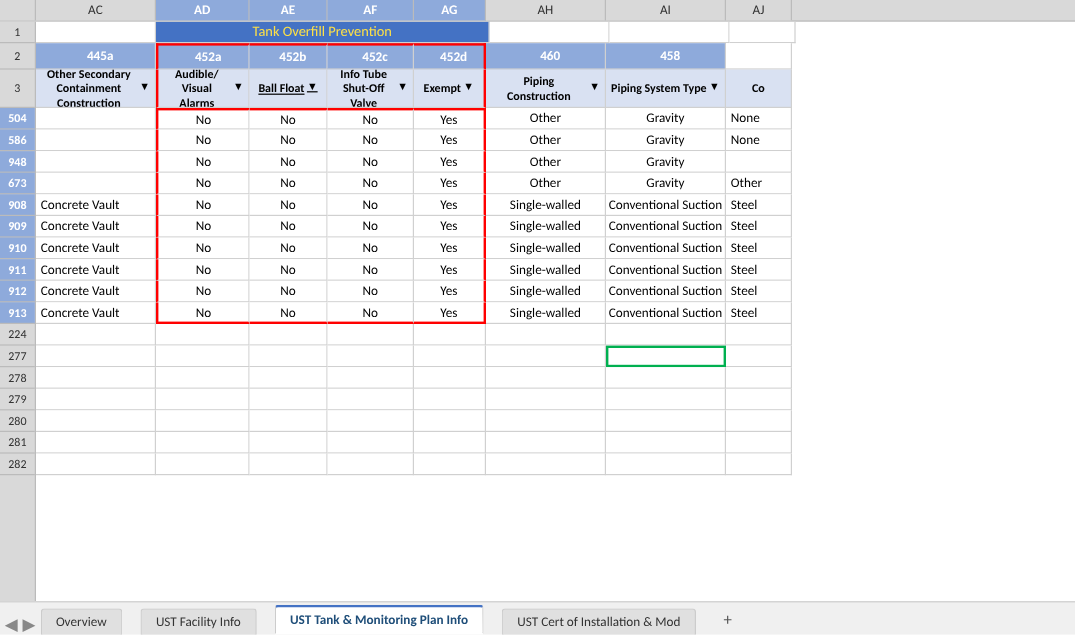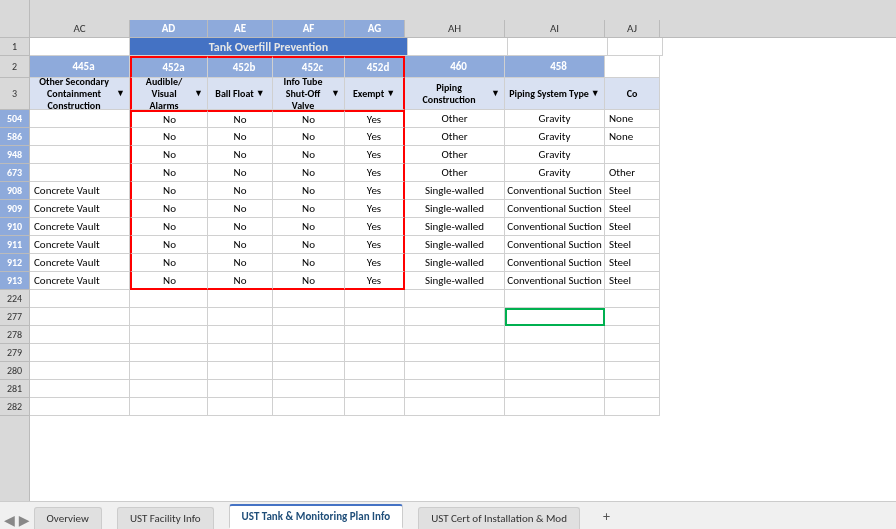--- a/index.html
+++ b/index.html
@@ -35,21 +35,20 @@
 
     .col-header {
       border-right: 1px solid #bbb;
       text-align: center;
       padding: 2px 0;
       font-size: 11px;
       color: #333;
       font-weight: normal;
       background: #d9d9d9;
       overflow: hidden;
-      margin-top: 20px;
     }
 
     .col-header.active {
       background: #8eaadb;
       color: #fff;
       font-weight: bold;
     }
 
     
     .spreadsheet-body {
@@ -106,22 +105,22 @@
       white-space: nowrap;
       display: flex;
       align-items: center;
       font-size: 11px;
       background: #fff;
     }
 
     .cell.center { justify-content: center; }
     .cell.header-blue {
       background: #4472c4;
-      color: #e5e5e5;
-      font-weight: bold;
+      color: #fde047;
+      font-weight: normal;
       justify-content: center;
     }
     .cell.header-light-blue {
       background: #8eaadb;
       color: #fff;
       font-weight: bold;
       justify-content: center;
       padding-left: 12px;
     }
     .cell.col-header-label {
@@ -280,21 +279,21 @@
 
       <div class="grid-row h3">
         <div class="cell col-header-label w-ac" style="white-space:normal; text-align:center; font-size:10px;">
           <span>Other Secondary Containment Construction</span>
           <span class="filter-icon">▼</span>
         </div>
         <div class="cell col-header-label w-ad red-border-left" style="white-space:normal; text-align:center; font-size:10px;">
           <span>Audible/ Visual Alarms</span>
           <span class="filter-icon">▼</span>
         </div>
-        <div class="cell col-header-label w-ae" style="white-space:normal; text-align:center; font-size:10px;">
+        <div class="cell col-header-label w-ae" style="white-space:normal; text-align:center; font-size:10px;text-decoration:underline;">
           <span>Ball Float</span>
           <span class="filter-icon">▼</span>
         </div>
         <div class="cell col-header-label w-af" style="white-space:normal; text-align:center; font-size:10px;">
           <span>Info Tube Shut-Off Valve</span>
           <span class="filter-icon">▼</span>
         </div>
         <div class="cell col-header-label w-ag red-border-right" style="white-space:normal; text-align:center; font-size:10px;">
           <span>Exempt</span>
           <span class="filter-icon">▼</span>

